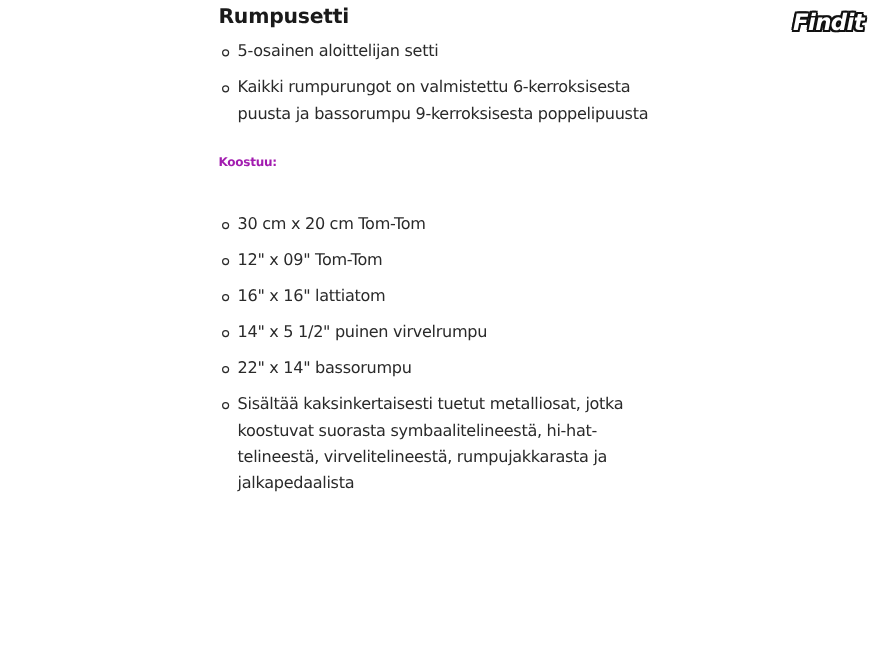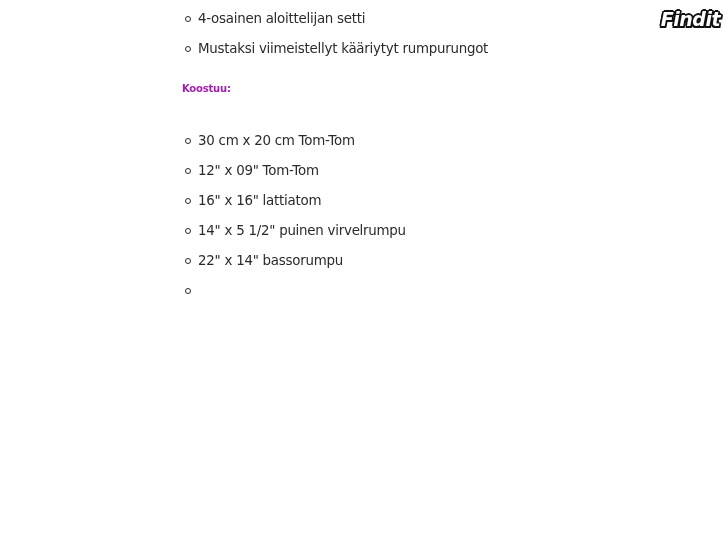--- a/index.html
+++ b/index.html
@@ -79,31 +79,32 @@
         -1.5px -1.5px 0 #111, 1.5px -1.5px 0 #111,
         -1.5px 1.5px 0 #111, 1.5px 1.5px 0 #111,
         0 -1.8px 0 #111, 0 1.8px 0 #111,
         -1.8px 0 0 #111, 1.8px 0 0 #111;
     }
   </style>
 </head>
 <body>
 
 <div class="content">
+  <h1 class="title">Rumpusetti</h1>
 
   <ul class="list features">
-    <li><span class="bullet"></span><span>4-osainen aloittelijan setti</span></li>
-    <li><span class="bullet"></span><span>Mustaksi viimeistellyt kääriytyt rumpurungot</span></li>
+    <li><span class="bullet"></span><span>5-osainen aloittelijan setti</span></li>
+    <li><span class="bullet"></span><span>Kaikki rumpurungot on valmistettu 6-kerroksisesta puusta ja bassorumpu 9-kerroksisesta poppelipuusta</span></li>
   </ul>
 
   <div class="subtitle">Koostuu:</div>
 
   <ul class="list parts">
     <li><span class="bullet"></span><span>30 cm x 20 cm Tom-Tom</span></li>
     <li><span class="bullet"></span><span>12" x 09" Tom-Tom</span></li>
     <li><span class="bullet"></span><span>16" x 16" lattiatom</span></li>
     <li><span class="bullet"></span><span>14" x 5 1/2" puinen virvelrumpu</span></li>
     <li><span class="bullet"></span><span>22" x 14" bassorumpu</span></li>
-    <li><span class="bullet"></span></li>
+    <li><span class="bullet"></span><span>Sisältää kaksinkertaisesti tuetut metalliosat, jotka koostuvat suorasta symbaalitelineestä, hi-hat-telineestä, virvelitelineestä, rumpujakkarasta ja jalkapedaalista</span></li>
   </ul>
 </div>
 
 <div class="logo">Findit</div>
 
 </body></html>

